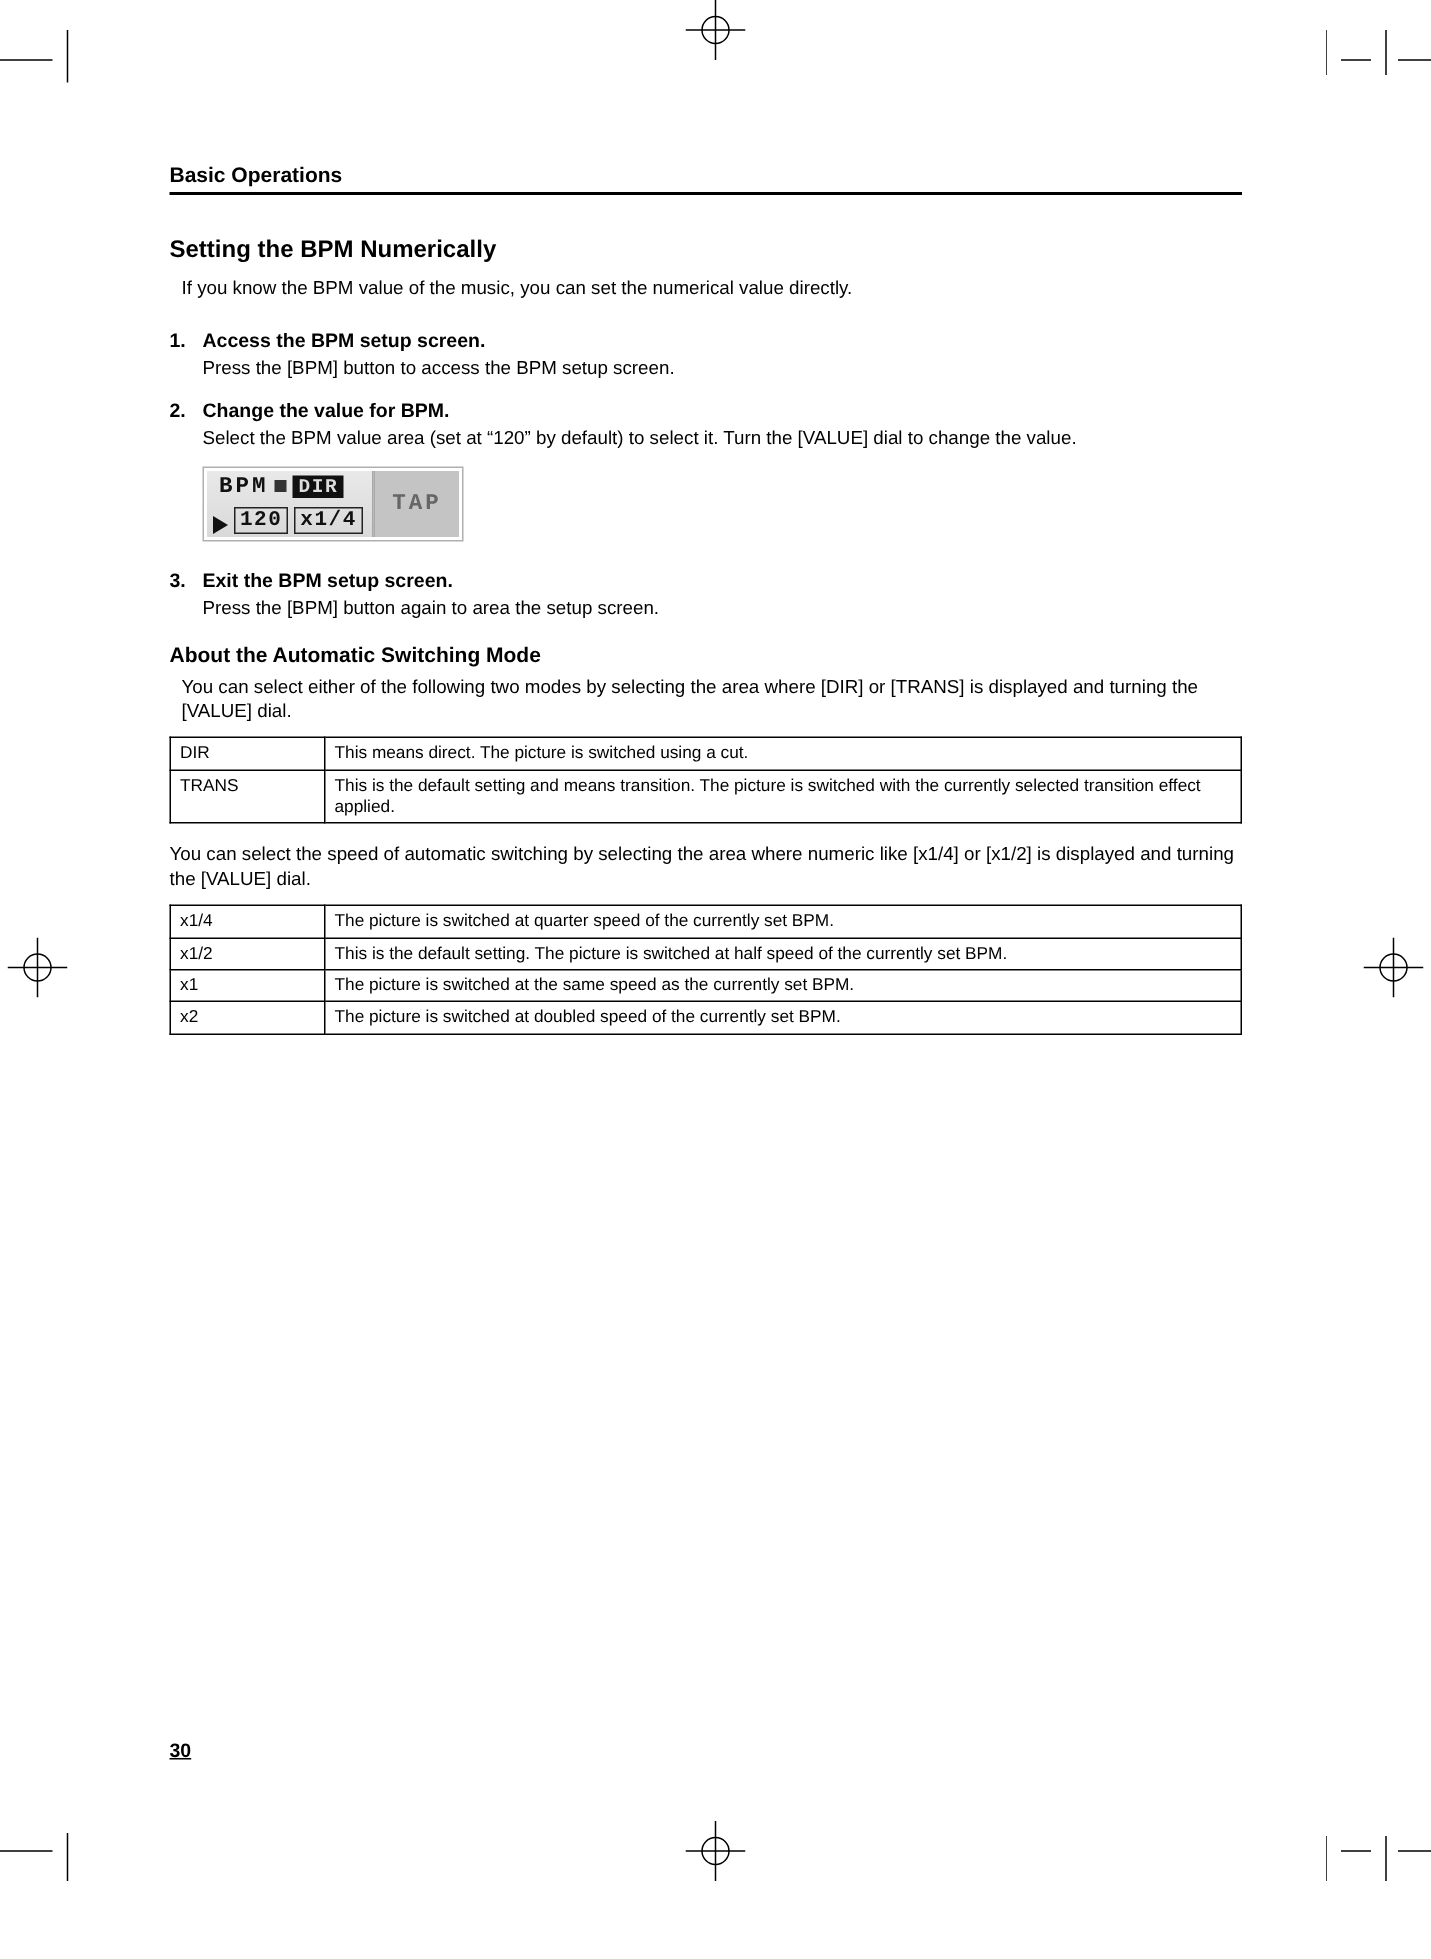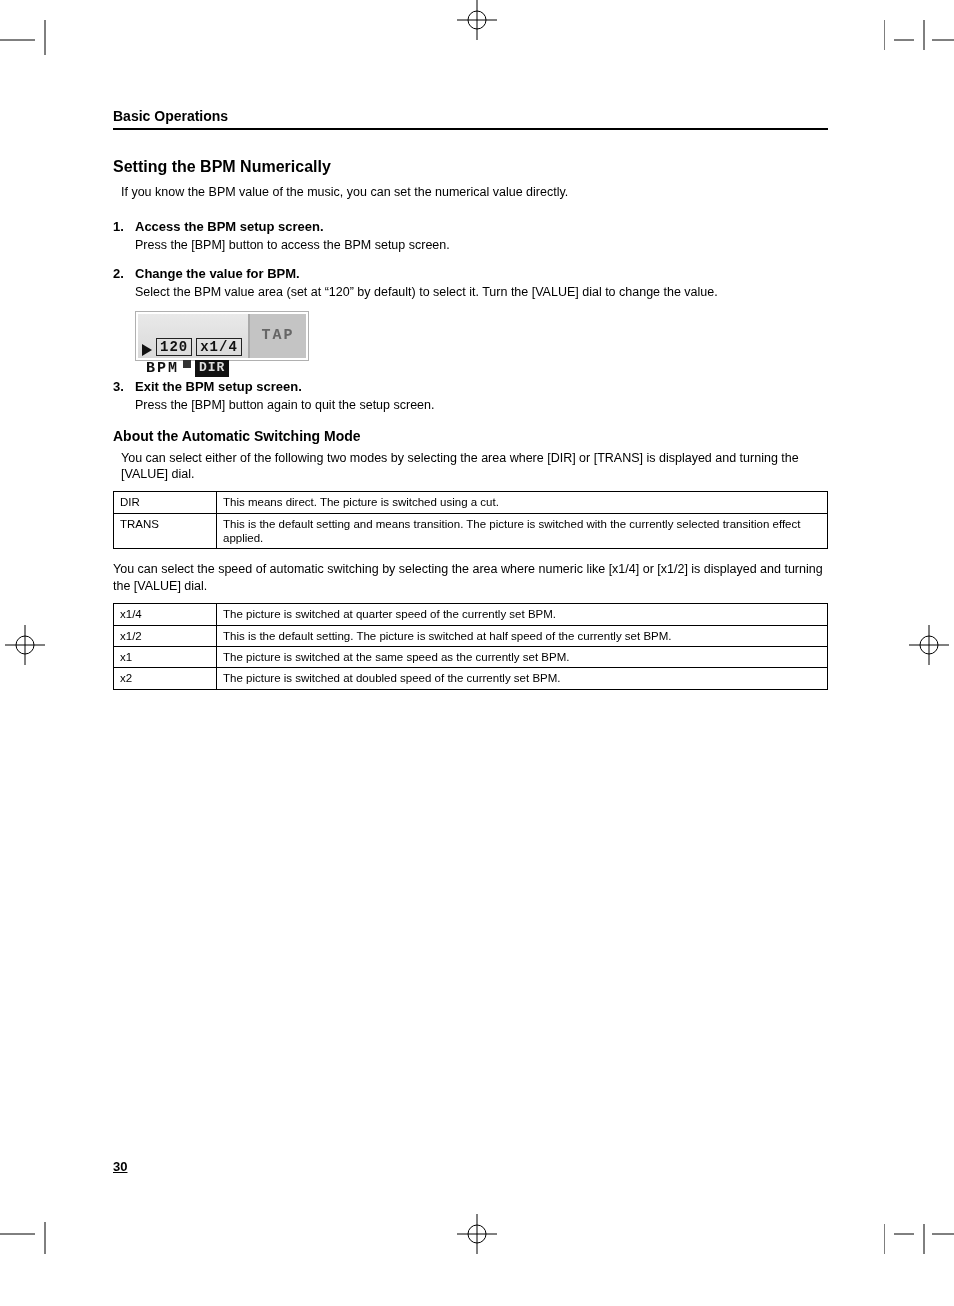--- a/index.html
+++ b/index.html
@@ -114,21 +114,21 @@
     border-right: 1px solid #aaa;
     position: relative;
     font-weight: 900;
     font-size: 15px;
     letter-spacing: 2px;
     color: #111;
   }
   .lcd-left .row1 {
     position: absolute;
     top: 2px; left: 8px;
-    display: flex; gap: 4px; margin-top: 44px;
+    display: flex; align-items: center; gap: 4px;
   }
   .lcd-left .row1 .bpm-lbl { font-size: 15px; }
   .lcd-left .row1 .square {
     width: 8px; height: 8px; background:#333; display:inline-block;
   }
   .lcd-left .row1 .dir {
     background:#111; color:#ddd; padding:0 4px; font-size:13px; letter-spacing:1px;
   }
   .lcd-left .row2 {
     position:absolute; bottom:2px; left:4px;
@@ -269,21 +269,21 @@
                 <span class="box">120</span>
                 <span class="box">x1/4</span>
               </div>
             </div>
             <div class="lcd-right">TAP</div>
           </div>
         </div>
       </li>
       <li>
         <div class="step-title">Exit the BPM setup screen.</div>
-        <div class="step-body">Press the [BPM] button again to quit the setup screen.</div>
+        <div class="step-body">Press the [BPM] button again to area the setup screen.</div>
       </li>
     </ol>
 
     <h3 class="subsection">About the Automatic Switching Mode</h3>
     <p class="para" style="margin-left:8px">You can select either of the following two modes by selecting the area where [DIR] or [TRANS] is displayed and turning the [VALUE] dial.</p>
 
     <table class="def">
       <tbody>
           <tr>
         <td class="key">DIR</td>

